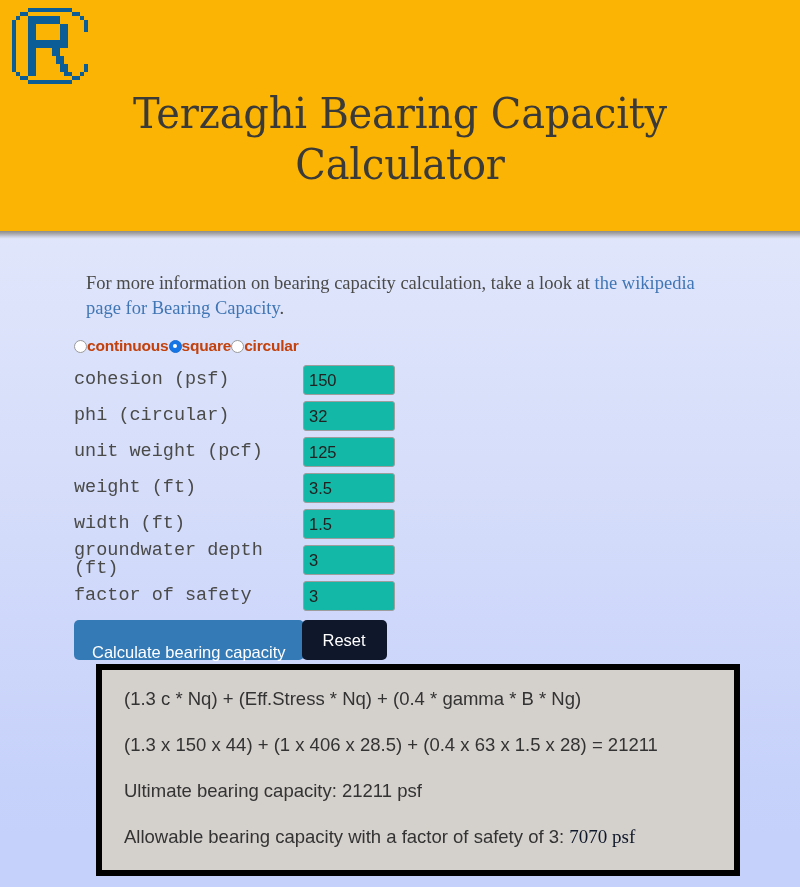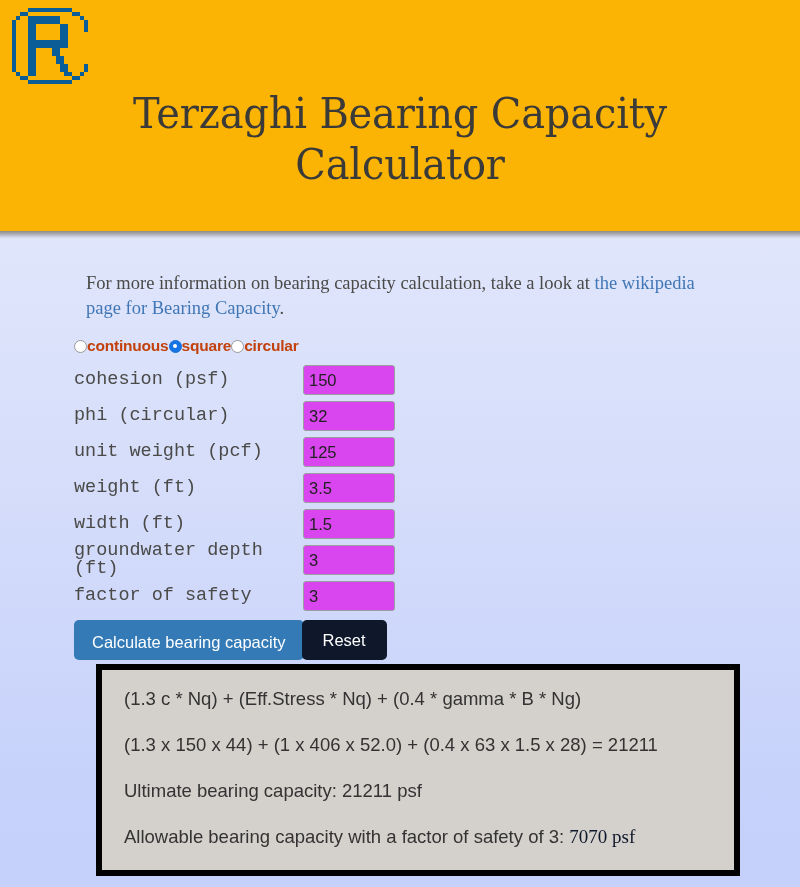--- a/index.html
+++ b/index.html
@@ -128,41 +128,41 @@
     font-size: 18.5px;
     color: #4a4a48;
     line-height: 1;
   }
   .field-input {
     width: 92px;
     height: 30px;
     box-sizing: border-box;
     border: 1px solid #9d9d9d;
     border-radius: 3px;
-    background: #d946ef;
+    background: #14b8a6;
     padding: 0 5px;
     font-family: "Liberation Sans", "DejaVu Sans", sans-serif;
     font-size: 16.5px;
     color: #222;
     outline: none;
   }
 
   
   .btn-row {
     margin-top: 6px;
     display: flex;
     align-items: flex-start;
   }
   .btn {
     font-family: "Liberation Sans", "DejaVu Sans", sans-serif;
     font-size: 16.5px;
     color: #fff;
     border: none;
     border-radius: 5px;
-    padding: 2px 18px;
+    padding: 12px 18px;
     height: 40px;
     line-height: 40px;
     cursor: pointer;
     white-space: nowrap;
   }
   .btn-primary {
     background: #337ab7;
   }
   .btn-reset {
     background: #0f172a;
@@ -284,18 +284,18 @@
     </div>
   </div>
 
   <div class="btn-row">
     <button class="btn btn-primary">Calculate bearing capacity</button>
     <button class="btn btn-reset">Reset</button>
   </div>
 
   <div class="result-wrap">
     <p class="result-line">(1.3 c * Nq) + (Eff.Stress * Nq) + (0.4 * gamma * B * Ng)</p>
-    <p class="result-line">(1.3 x 150 x 44) + (1 x 406 x 52.0) + (0.4 x 63 x 1.5 x 28) = 21211</p>
+    <p class="result-line">(1.3 x 150 x 44) + (1 x 406 x 28.5) + (0.4 x 63 x 1.5 x 28) = 21211</p>
     <p class="result-line">Ultimate bearing capacity: 21211 psf</p>
     <p class="result-line"><span>Allowable bearing capacity with a factor of safety of 3: </span><span class="result-highlight">7070 psf</span></p>
   </div>
 
 </div>
 
 </body></html>

